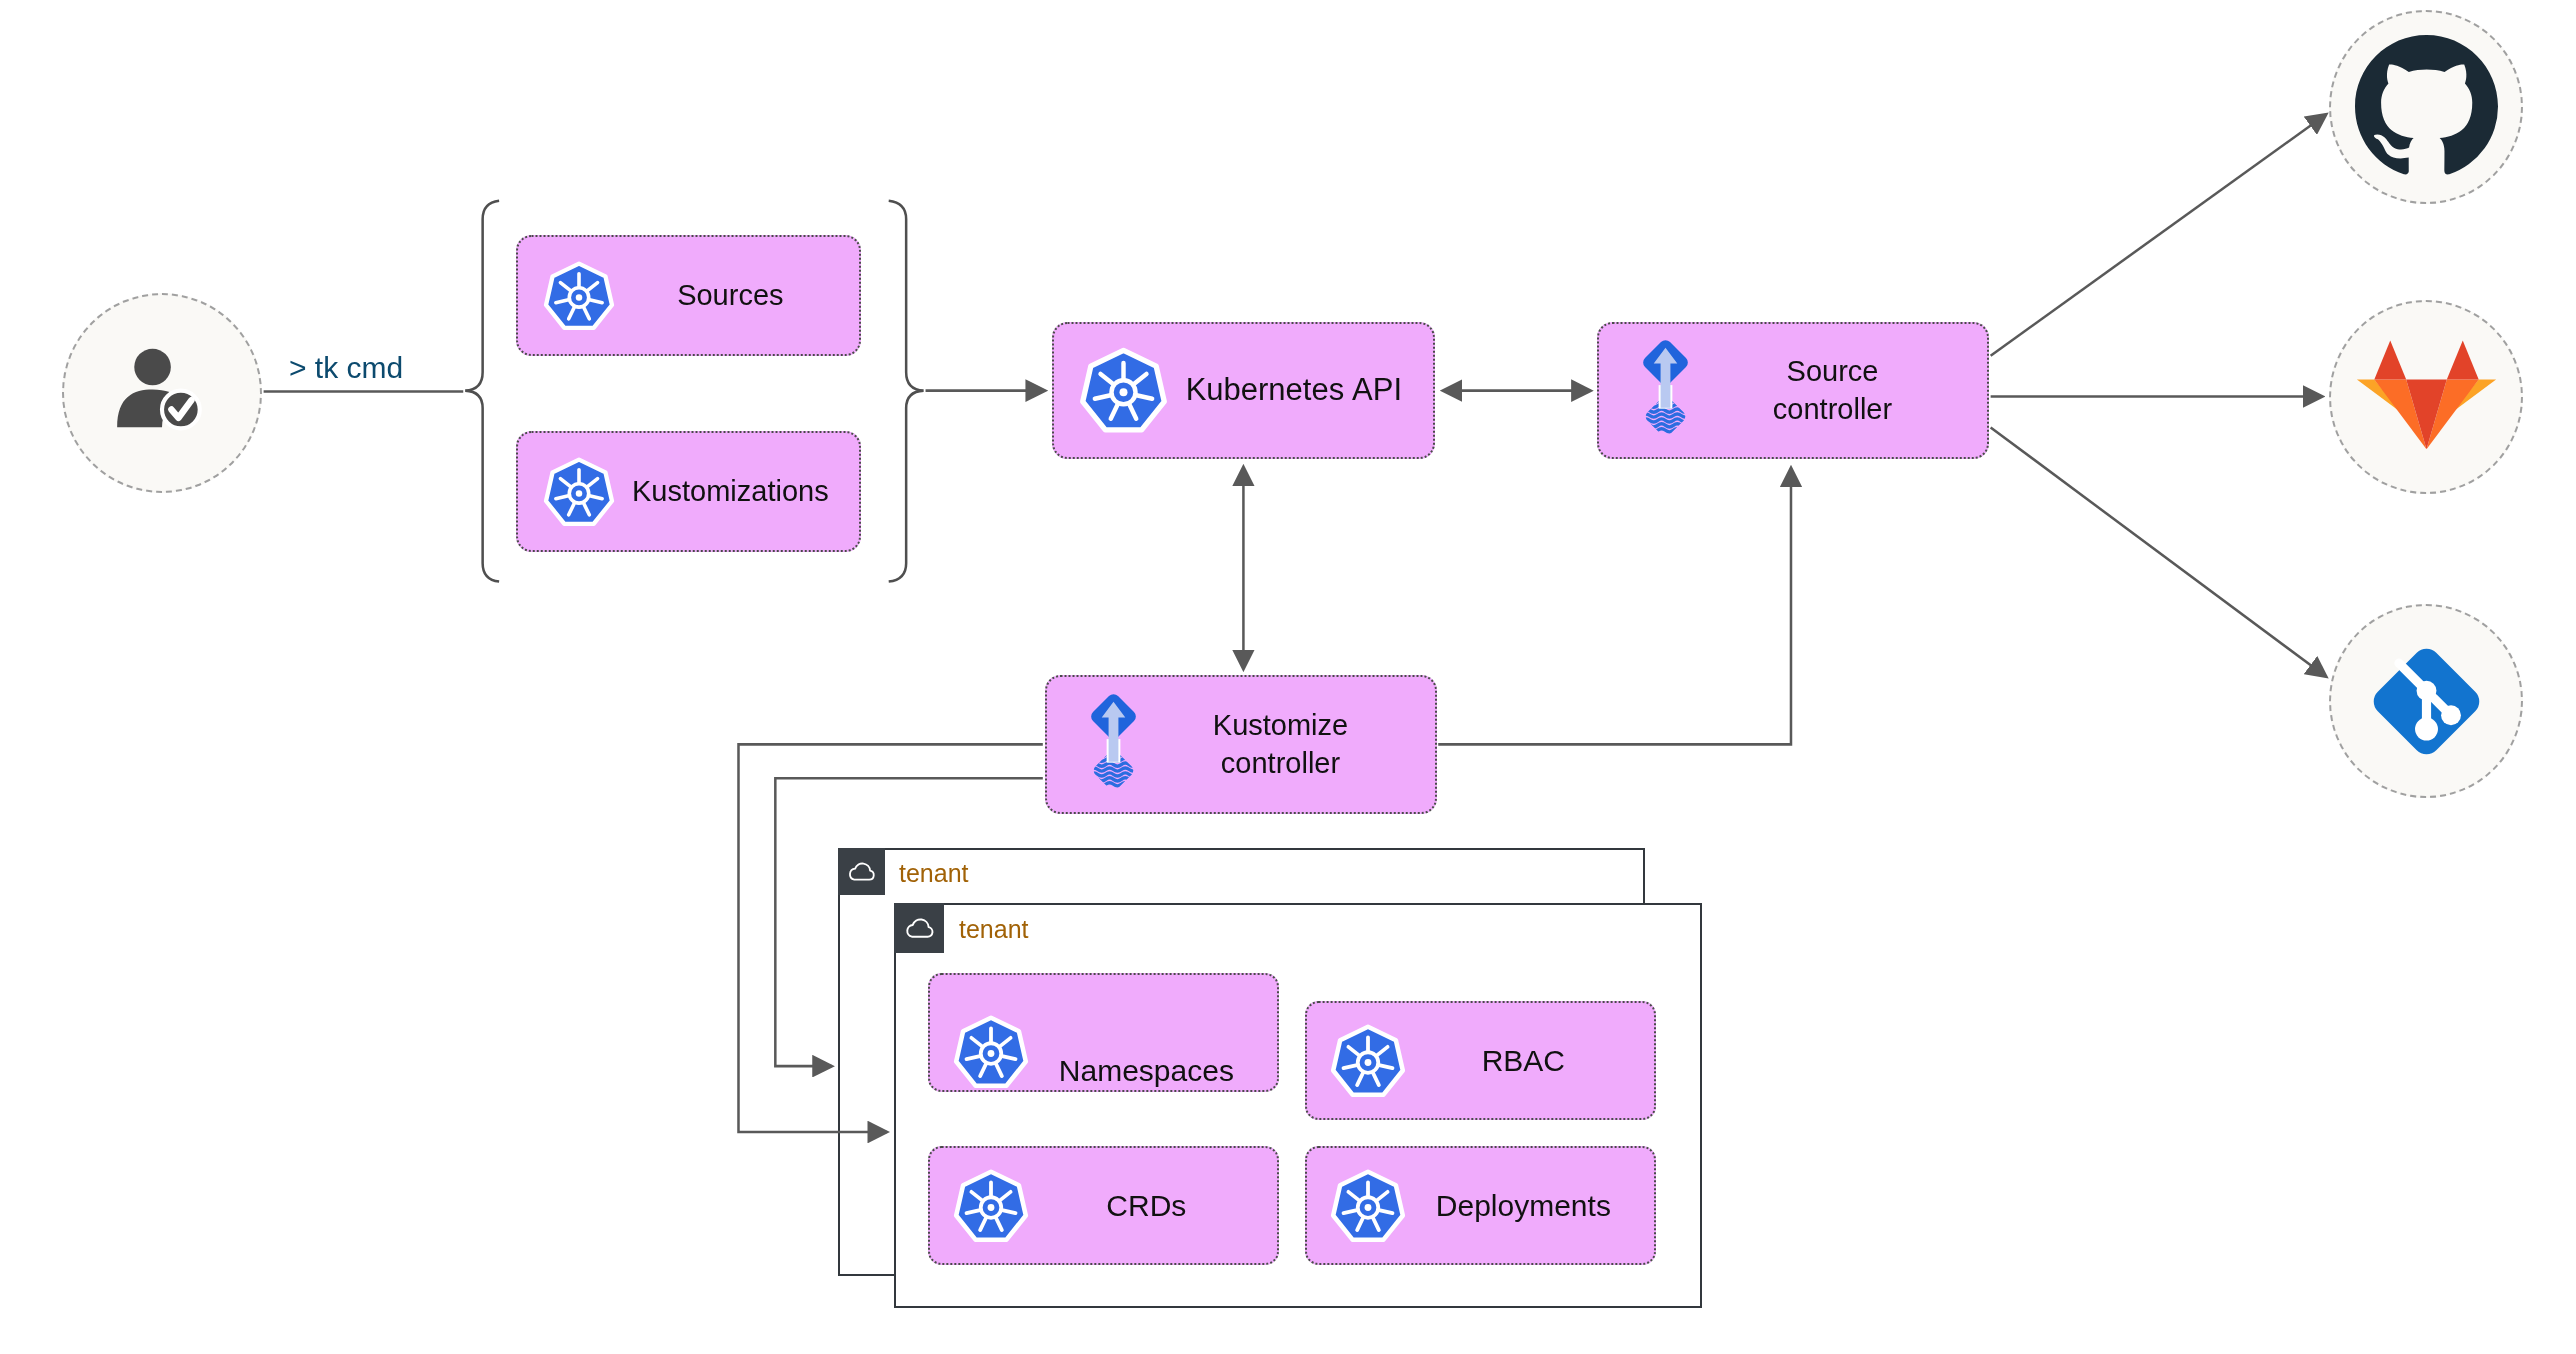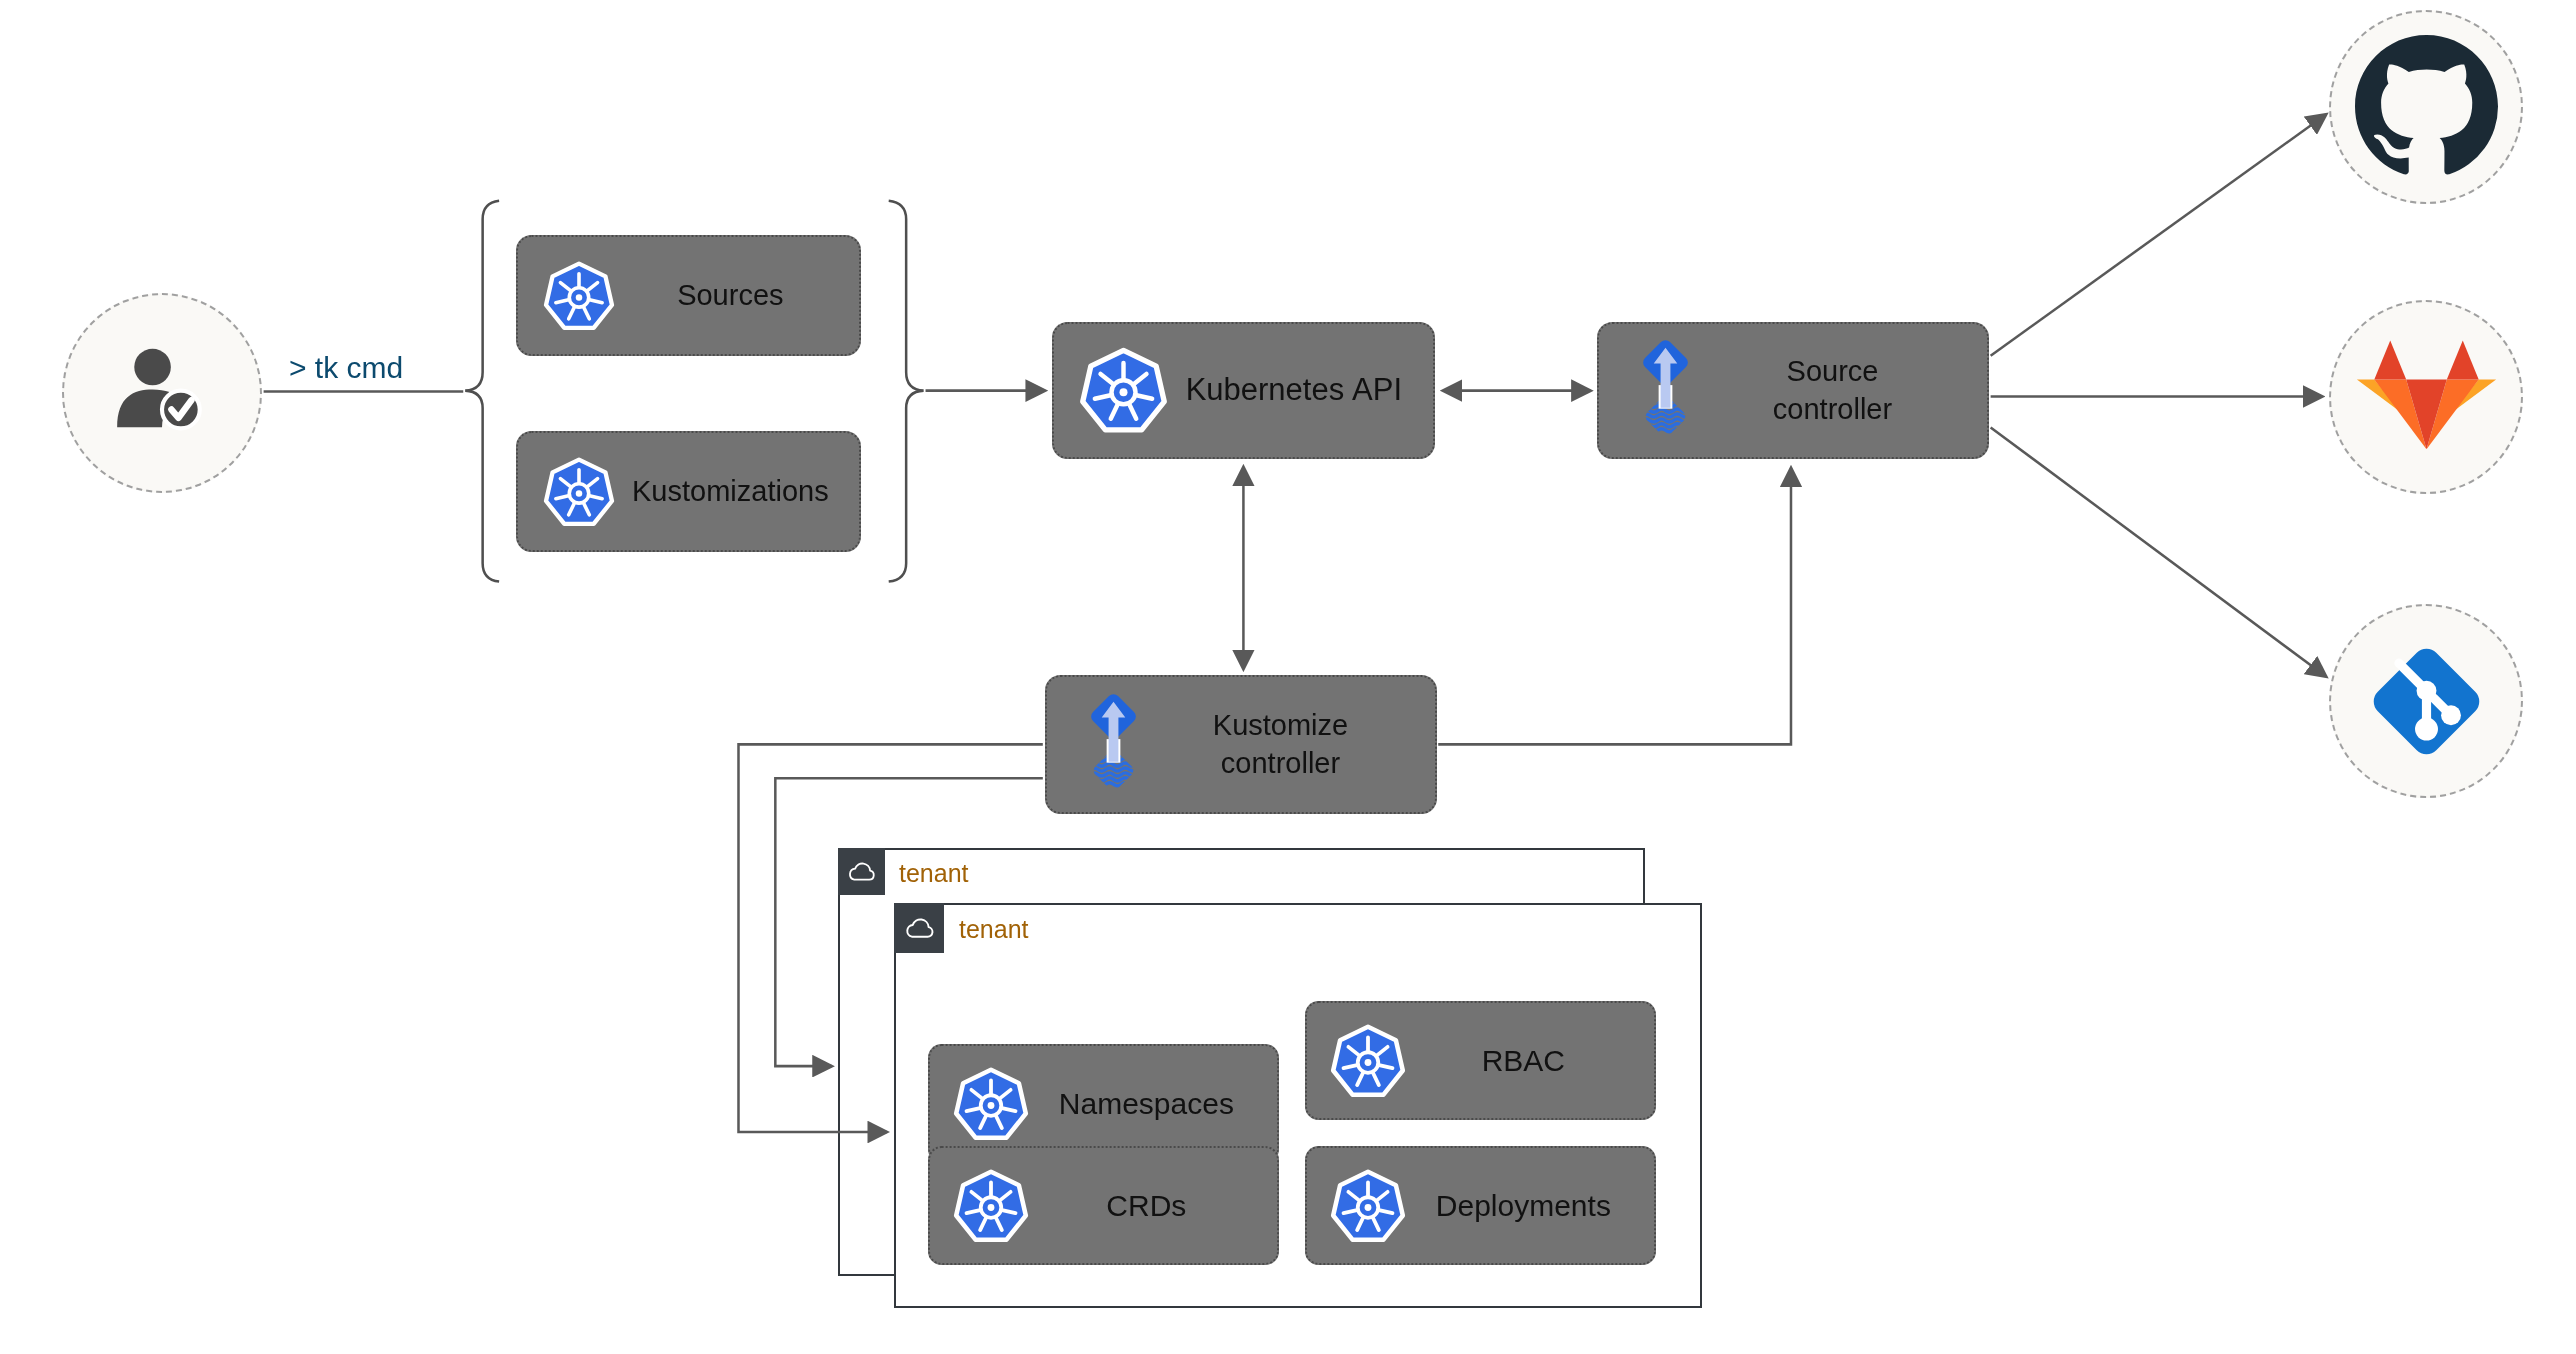--- a/index.html
+++ b/index.html
@@ -1,20 +1,20 @@
 <!DOCTYPE html>
 <html><head>
 <meta charset="utf-8">
 <style>
   html,body{margin:0;padding:0;background:#ffffff;}
   .canvas{position:relative;width:2576px;height:1355px;background:#ffffff;
           font-family:"Liberation Sans",sans-serif;overflow:hidden;}
 
   
-  .node{position:absolute;display:flex;align-items:center;background:#737373;
+  .node{position:absolute;display:flex;align-items:center;background:#f0abfc;
         border:2.4px dotted #4a4a4a;border-radius:15.5px;box-sizing:border-box;z-index:3;}
   .node .nicon{flex:0 0 auto;margin-left:25px;display:flex;align-items:center;}
   .node .nlabel{flex:1;text-align:center;font-size:29px;color:#111;line-height:1.3;
                 padding:0 23px 0 9.7px;word-spacing:1px;}
 
   
   .circle{position:absolute;border:2.9px dashed #a0a0a0;border-radius:50%;
           background:#faf9f6;display:flex;align-items:center;justify-content:center;
           box-sizing:border-box;z-index:3;}
 
@@ -168,21 +168,21 @@
   <div class="tenant-label z2" style="left:899px;top:859px;">tenant</div>
 
   <div class="tenant z2" style="left:894px;top:903px;width:808px;height:405px;"></div>
   <div class="tenant-tab z2" style="left:894px;top:903px;width:50px;height:50px;">
     <svg width="35" height="25" viewBox="0 0 36 26">
         <use href="#sym-cloud"></use>
       </svg>
   </div>
   <div class="tenant-label z2" style="left:959px;top:915px;">tenant</div>
 
-  <div class="node" style="left:928px;top:1044px;width:351px;height:119px;border-radius:13.6px;">
+  <div class="node" style="left:928px;top:973px;width:351px;height:119px;border-radius:13.6px;align-items:flex-end;">
     <span class="nicon" style="margin-left:23px;">
       <svg width="76" height="76" viewBox="0 0 78 78">
           <use href="#sym-k8s"></use>
         </svg>
       </span>
     <span class="nlabel" style="font-size:30px;">Namespaces</span>
   </div>
   <div class="node" style="left:1305px;top:1001px;width:351px;height:119px;border-radius:13.6px;">
     <span class="nicon" style="margin-left:23px;">
       <svg width="76" height="76" viewBox="0 0 78 78">

